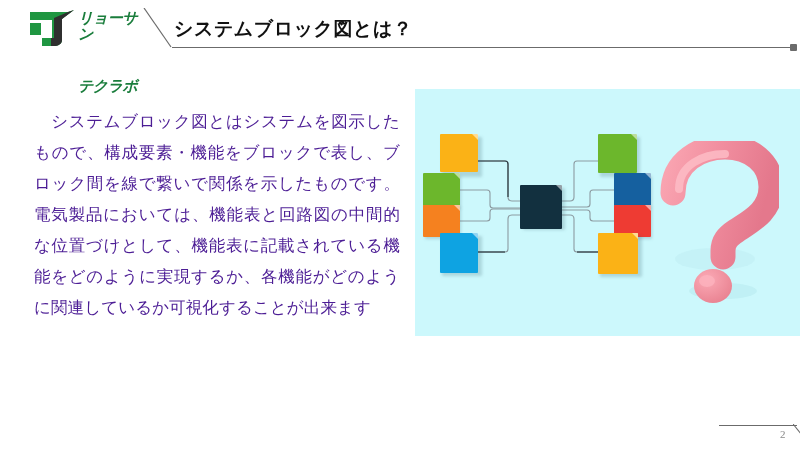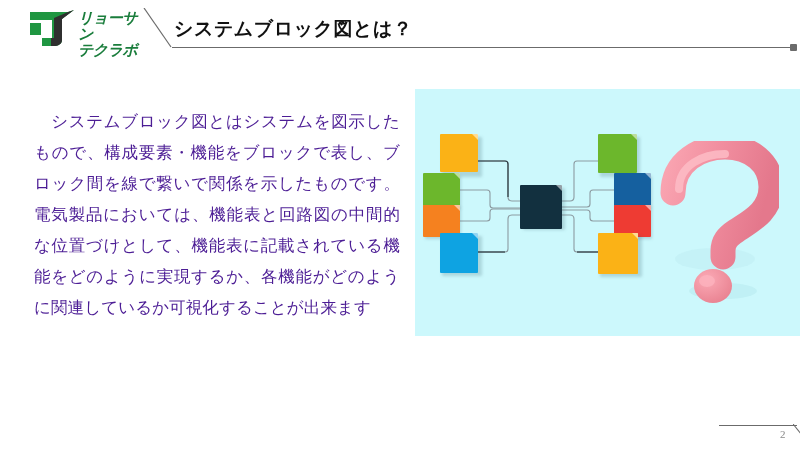--- a/index.html
+++ b/index.html
@@ -47,21 +47,21 @@
   }
   .logo-line {
     display: block;
     font-style: italic;
     font-weight: 800;
     color: #1a7d3c;
     letter-spacing: -0.5px;
     line-height: 1.05;
   }
   .logo-line-1 { font-size: 15px; }
-  .logo-line-2 { font-size: 15px; }
+  .logo-line-2 { font-size: 15px; margin-top: 36px; }
 
   .header-diag {
     position: absolute;
     left: 127px; top: 8px;
     width: 30px; height: 40px;
   }
 
   .header-title {
     position: absolute;
     left: 158px; top: 16px;

